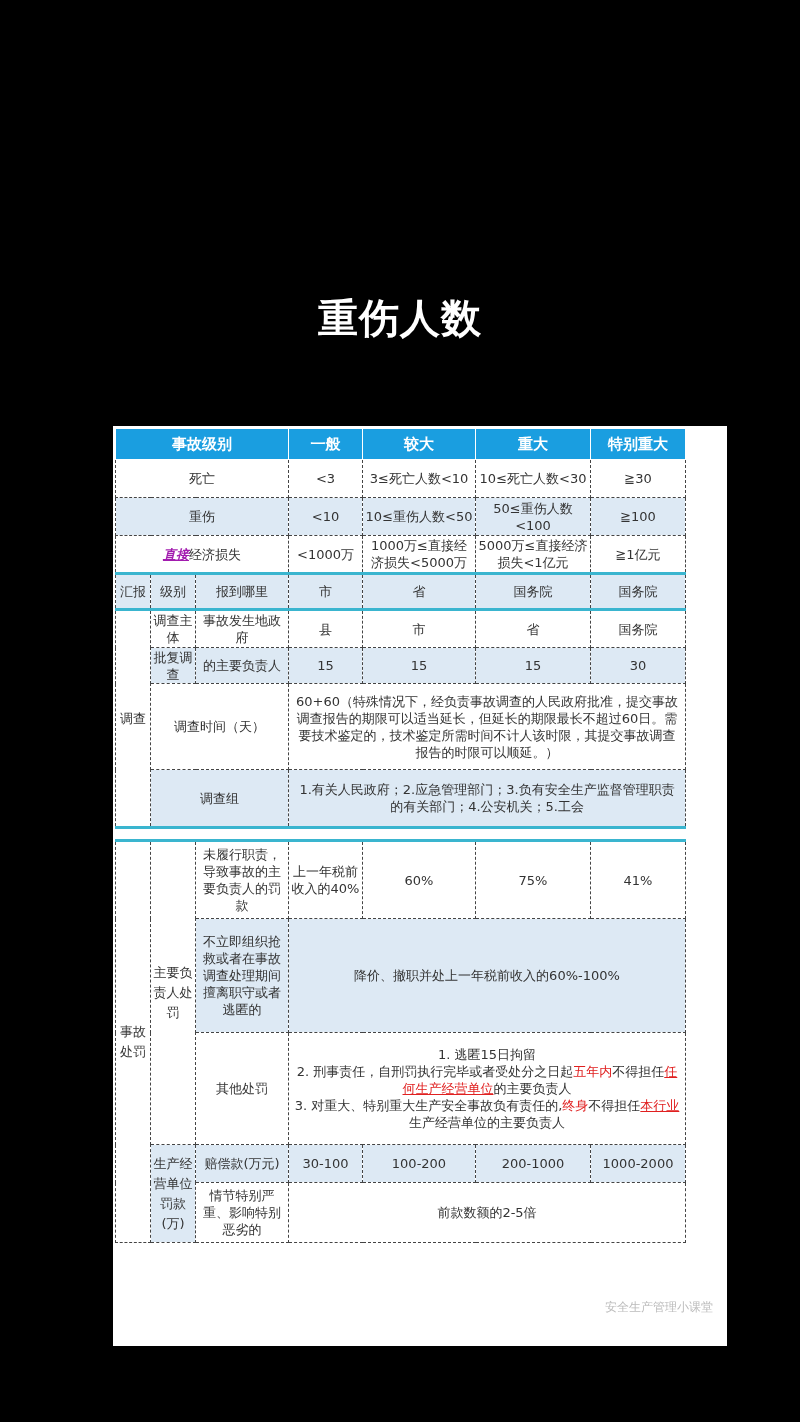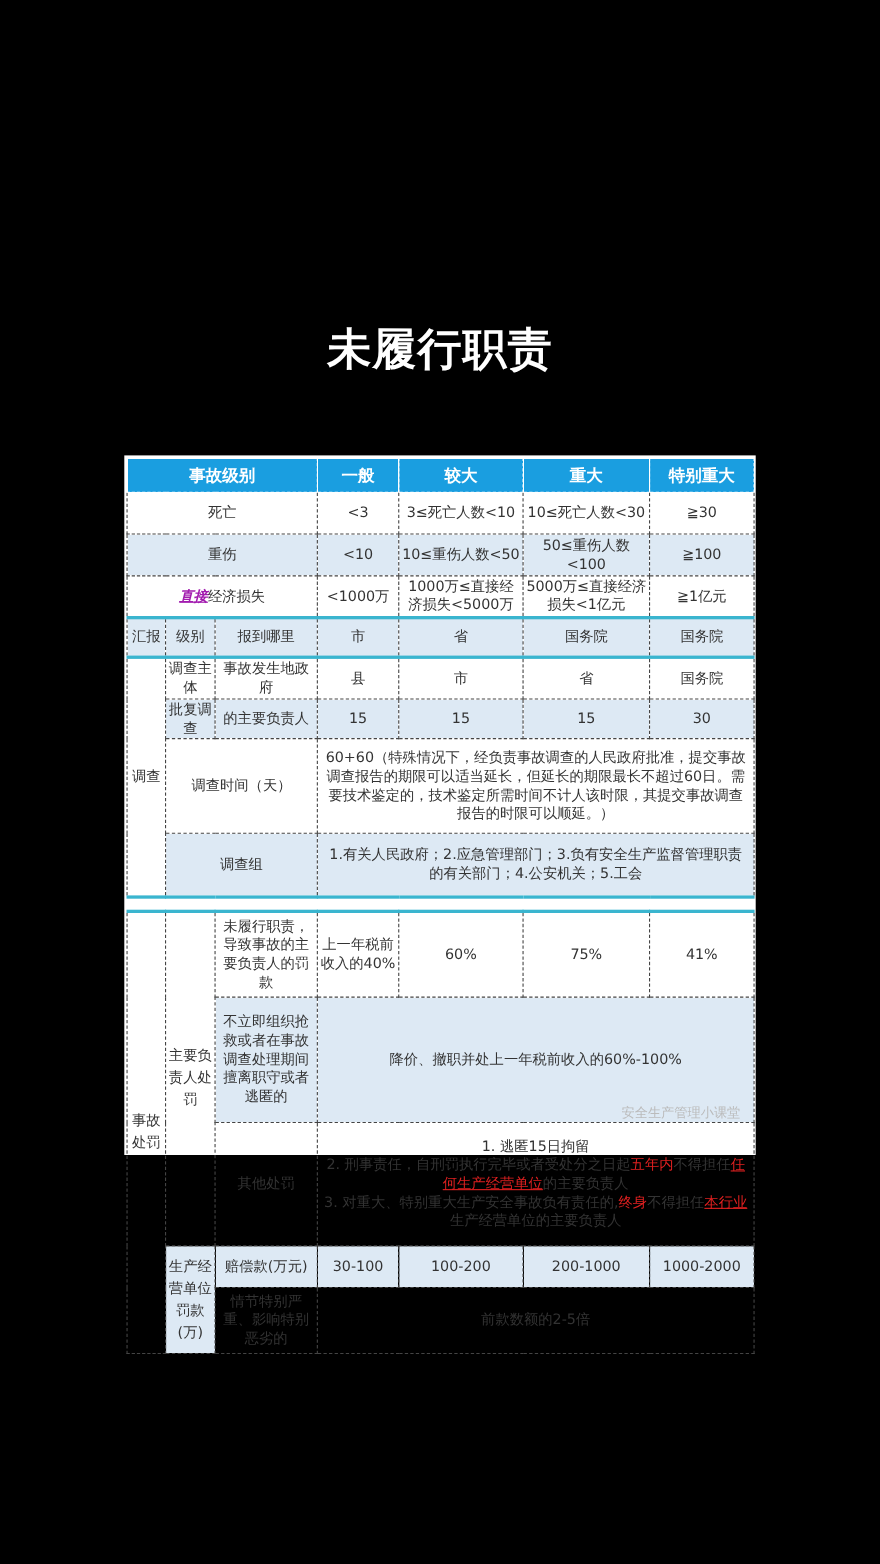--- a/index.html
+++ b/index.html
@@ -1,38 +1,38 @@
 <!DOCTYPE html>
 <html><head>
 <meta charset="utf-8">
 <style>
   html,body{margin:0;padding:0;background:#000;}
   body{width:800px;height:1422px;position:relative;overflow:hidden;font-family:"DejaVu Sans","Liberation Sans",sans-serif;}
   .title{position:absolute;left:0;top:290px;width:800px;text-align:center;color:#fff;font-family:"DejaVu Serif","Liberation Serif",serif;font-weight:bold;font-size:40px;line-height:56px;letter-spacing:1px;}
-  .sheet{position:absolute;left:113px;top:414px;width:574px;height:636px;background:#fff;}
+  .sheet{position:absolute;left:113px;top:426px;width:574px;height:920px;background:#fff;padding-left:40px;}
   table{border-collapse:collapse;table-layout:fixed;position:absolute;left:2px;width:570px;font-size:13px;color:#333;}
   td{border:1px dashed #444;text-align:center;vertical-align:middle;padding:0 2px;line-height:17px;overflow:hidden;}
   .hdr td{background:#1a9ee0;color:#fff;font-weight:bold;font-size:15px;height:30px;border-color:#fff;}
   .blue{background:#dde9f4;}
   .left{text-align:center;padding:0 4px;}
   .vert{line-height:20px;}
   .red{color:#e02020;}
   .redu{color:#e02020;text-decoration:underline;}
   .redbi{color:#a21caf;font-weight:bold;font-style:italic;text-decoration:underline;}
   .tealtop{border-top:3px solid #3ab5cf;}
   .tealbot{border-bottom:3px solid #3ab5cf;}
   #t1{top:2px;}
   #t2{top:413px;}
   .wm{position:absolute;right:14px;bottom:30px;color:#bbb;font-size:12px;}
 </style>
 </head>
 <body>
 
 <div class="title">
-  <div>未履行职责</div>
+  <div>重伤人数</div>
 </div>
 
 <div class="sheet">
   <table id="t1">
     <colgroup>
         <col style="width:35px">
         <col style="width:45px">
         <col style="width:93px">
         <col style="width:74px">
         <col style="width:113px">

